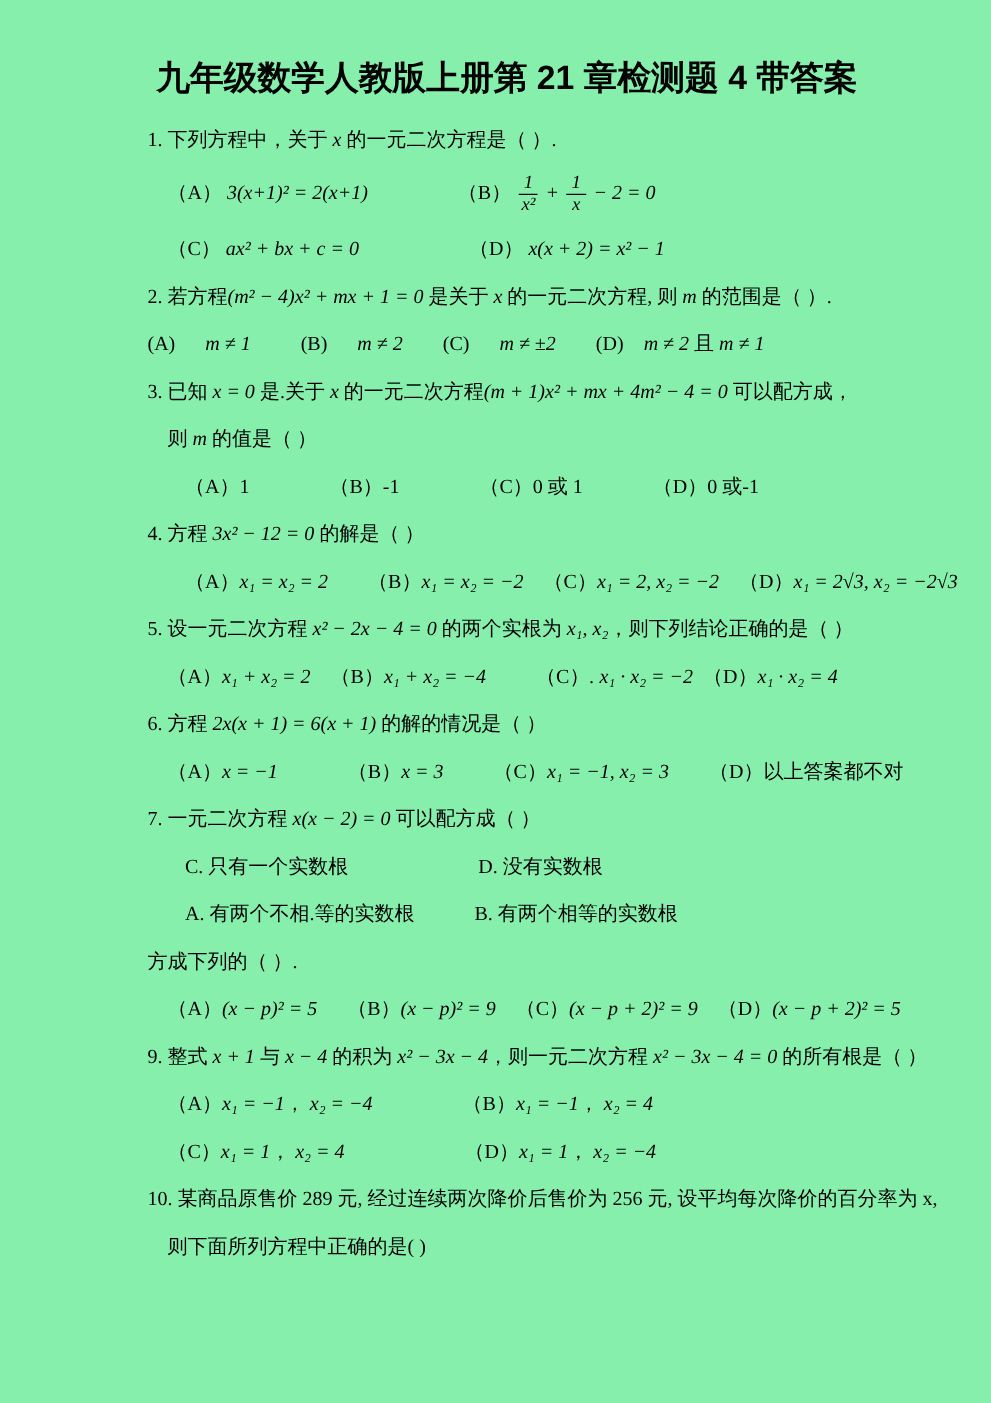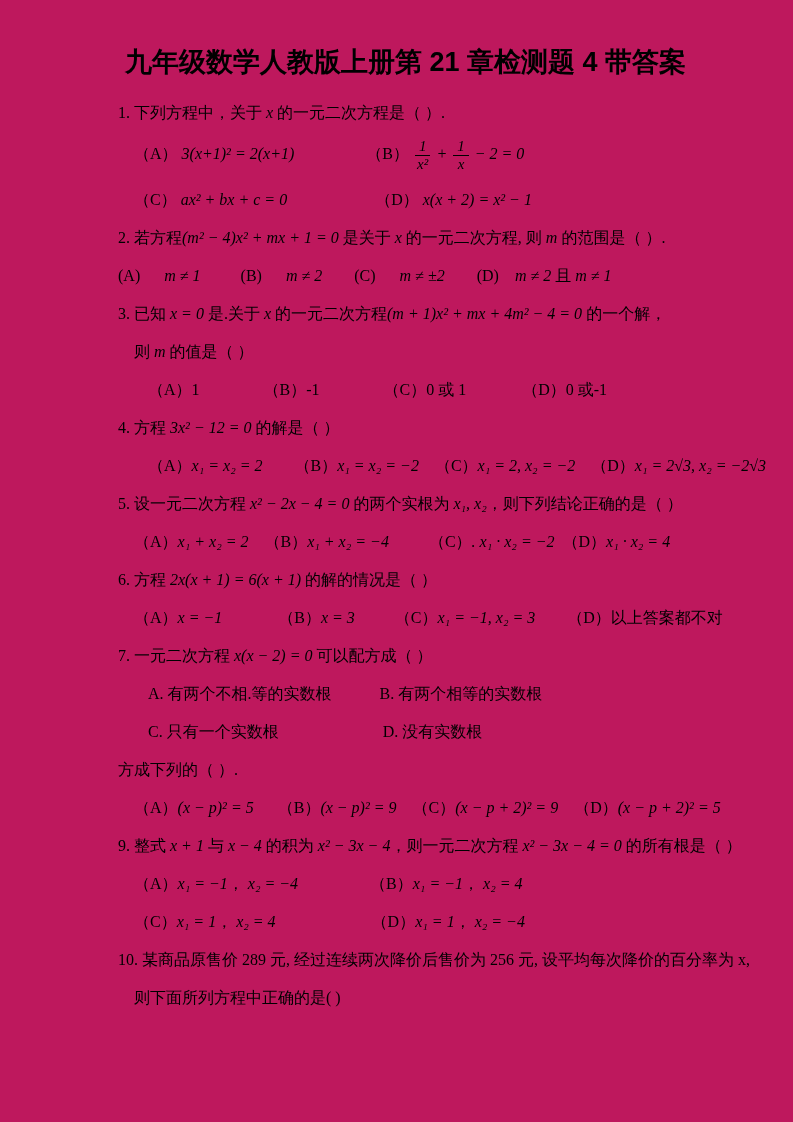--- a/index.html
+++ b/index.html
@@ -7,21 +7,21 @@
       padding: 0;
       background: #ffffff;
       width: 793px;
       height: 1122px;
       overflow: hidden;
     }
     .page {
       box-sizing: border-box;
       width: 793px;
       height: 1122px;
-      background: #be185d;
+      background: #86efac;
       color: #000000;
       padding: 40px 100px 0 118px;
       font-family: "Liberation Serif", "DejaVu Serif", serif;
       font-size: 16px;
     }
     .doc-title {
       text-align: center;
       font-family: "Liberation Sans", "DejaVu Sans", sans-serif;
       font-weight: bold;
       font-size: 27px;
@@ -82,40 +82,40 @@
             <span class="num">1</span>
             <span class="den">x</span>
           </span><span class="math"> − 2 = 0</span></div>
         <div class="q-line ind1"><span class="cn">（C） </span><span class="math">ax² + bx + c = 0</span><span class="gap" style="width: 11ch;"></span><span class="cn">（D） </span><span class="math">x(x + 2) = x² − 1</span></div>
       </div>
       <div class="question">
         <div class="q-line"><span class="cn">2.  若方程</span><span class="math">(m² − 4)x² + mx + 1 = 0</span><span class="cn"> 是关于 </span><span class="math">x</span><span class="cn"> 的一元二次方程, 则 </span><span class="math">m</span><span class="cn"> 的范围是（      ）.</span></div>
         <div class="q-line"><span class="cn">(A)</span><span class="gap" style="width: 3ch;"></span><span class="math">m ≠ 1</span><span class="gap" style="width: 5ch;"></span><span class="cn">(B)</span><span class="gap" style="width: 3ch;"></span><span class="math">m ≠ 2</span><span class="gap" style="width: 4ch;"></span><span class="cn">(C)</span><span class="gap" style="width: 3ch;"></span><span class="math">m ≠ ±2</span><span class="gap" style="width: 4ch;"></span><span class="cn">(D)</span><span class="gap" style="width: 2ch;"></span><span class="math">m ≠ 2</span><span class="cn"> 且 </span><span class="math">m ≠ 1</span></div>
       </div>
       <div class="question">
-        <div class="q-line"><span class="cn">3.   已知 </span><span class="math">x = 0</span><span class="cn"> 是.关于 </span><span class="math">x</span><span class="cn"> 的一元二次方程</span><span class="math">(m + 1)x² + mx + 4m² − 4 = 0</span><span class="cn"> 的一个解，</span></div>
+        <div class="q-line"><span class="cn">3.   已知 </span><span class="math">x = 0</span><span class="cn"> 是.关于 </span><span class="math">x</span><span class="cn"> 的一元二次方程</span><span class="math">(m + 1)x² + mx + 4m² − 4 = 0</span><span class="cn"> 可以配方成，</span></div>
         <div class="q-line ind1"><span class="cn">则 </span><span class="math">m</span><span class="cn"> 的值是（   ）</span></div>
         <div class="q-line ind2"><span class="cn">（A）1</span><span class="gap" style="width: 8ch;"></span><span class="cn">（B）-1</span><span class="gap" style="width: 8ch;"></span><span class="cn">（C）0 或 1</span><span class="gap" style="width: 7ch;"></span><span class="cn">（D）0 或-1</span></div>
       </div>
       <div class="question">
         <div class="q-line"><span class="cn">4.   方程 </span><span class="math">3x² − 12 = 0</span><span class="cn"> 的解是（   ）</span></div>
         <div class="q-line ind2"><span class="cn">（A）</span><span class="math">x₁ = x₂ = 2</span><span class="gap" style="width: 4ch;"></span><span class="cn">（B）</span><span class="math">x₁ = x₂ = −2</span><span class="gap" style="width: 2ch;"></span><span class="cn">（C）</span><span class="math">x₁ = 2, x₂ = −2</span><span class="gap" style="width: 2ch;"></span><span class="cn">（D）</span><span class="math">x₁ = 2√3, x₂ = −2√3</span></div>
       </div>
       <div class="question">
         <div class="q-line"><span class="cn">5.  设一元二次方程 </span><span class="math">x² − 2x − 4 = 0</span><span class="cn"> 的两个实根为 </span><span class="math">x₁, x₂</span><span class="cn">，则下列结论正确的是（      ）</span></div>
         <div class="q-line ind1"><span class="cn">（A）</span><span class="math">x₁ + x₂ = 2</span><span class="gap" style="width: 2ch;"></span><span class="cn">（B）</span><span class="math">x₁ + x₂ = −4</span><span class="gap" style="width: 5ch;"></span><span class="cn">（C）</span><span class="math">. x₁ · x₂ = −2</span><span class="gap" style="width: 1ch;"></span><span class="cn">（D）</span><span class="math">x₁ · x₂ = 4</span></div>
       </div>
       <div class="question">
         <div class="q-line"><span class="cn">6.   方程 </span><span class="math">2x(x + 1) = 6(x + 1)</span><span class="cn"> 的解的情况是（      ）</span></div>
         <div class="q-line ind1"><span class="cn">（A）</span><span class="math">x = −1</span><span class="gap" style="width: 7ch;"></span><span class="cn">（B）</span><span class="math">x = 3</span><span class="gap" style="width: 5ch;"></span><span class="cn">（C）</span><span class="math">x₁ = −1, x₂ = 3</span><span class="gap" style="width: 4ch;"></span><span class="cn">（D）以上答案都不对</span></div>
       </div>
       <div class="question">
         <div class="q-line"><span class="cn">7. 一元二次方程 </span><span class="math">x(x − 2) = 0</span><span class="cn"> 可以配方成（        ）</span></div>
+        <div class="q-line ind2"><span class="cn">C. 只有一个实数根</span><span class="gap" style="width: 13ch;"></span><span class="cn">D. 没有实数根</span></div>
         <div class="q-line ind2"><span class="cn">A. 有两个不相.等的实数根</span><span class="gap" style="width: 6ch;"></span><span class="cn">B. 有两个相等的实数根</span></div>
-        <div class="q-line ind2"><span class="cn">C. 只有一个实数根</span><span class="gap" style="width: 13ch;"></span><span class="cn">D. 没有实数根</span></div>
       </div>
       <div class="question">
         <div class="q-line"><span class="cn">方成下列的（      ）.</span></div>
         <div class="q-line ind1"><span class="cn">（A）</span><span class="math">(x − p)² = 5</span><span class="gap" style="width: 3ch;"></span><span class="cn">（B）</span><span class="math">(x − p)² = 9</span><span class="gap" style="width: 2ch;"></span><span class="cn">（C）</span><span class="math">(x − p + 2)² = 9</span><span class="gap" style="width: 2ch;"></span><span class="cn">（D）</span><span class="math">(x − p + 2)² = 5</span></div>
       </div>
       <div class="question">
         <div class="q-line"><span class="cn">9. 整式 </span><span class="math">x + 1</span><span class="cn"> 与 </span><span class="math">x − 4</span><span class="cn"> 的积为 </span><span class="math">x² − 3x − 4</span><span class="cn">，则一元二次方程 </span><span class="math">x² − 3x − 4 = 0</span><span class="cn"> 的所有根是（      ）</span></div>
         <div class="q-line ind1"><span class="cn">（A）</span><span class="math">x₁ = −1</span><span class="cn">， </span><span class="math">x₂ = −4</span><span class="gap" style="width: 9ch;"></span><span class="cn">（B）</span><span class="math">x₁ = −1</span><span class="cn">， </span><span class="math">x₂ = 4</span></div>
         <div class="q-line ind1"><span class="cn">（C）</span><span class="math">x₁ = 1</span><span class="cn">， </span><span class="math">x₂ = 4</span><span class="gap" style="width: 12ch;"></span><span class="cn">（D）</span><span class="math">x₁ = 1</span><span class="cn">， </span><span class="math">x₂ = −4</span></div>
       </div>

